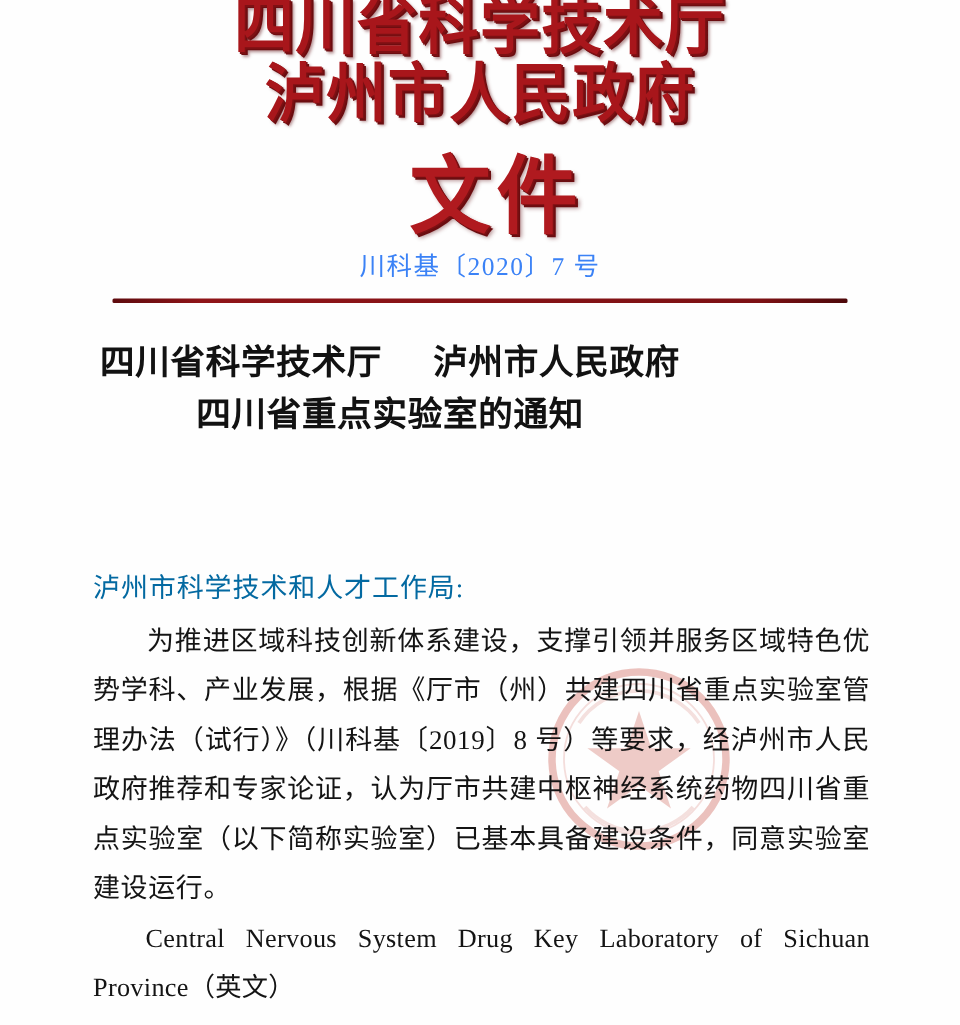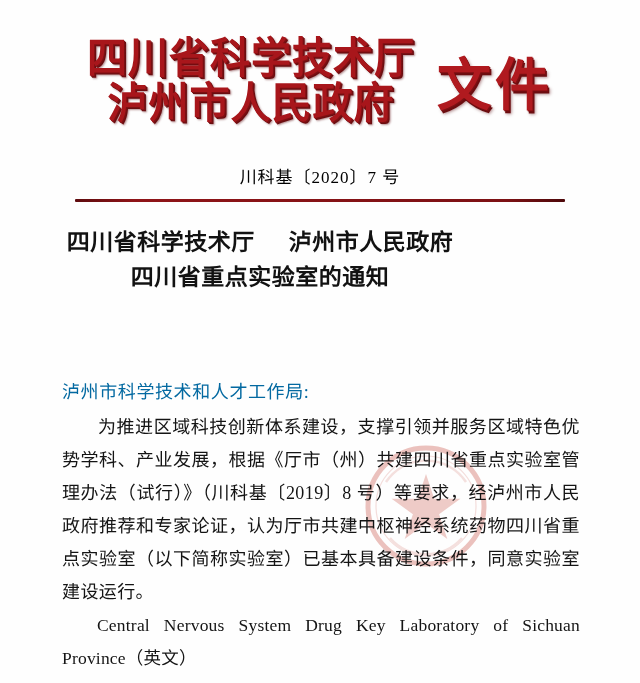--- a/index.html
+++ b/index.html
@@ -26,21 +26,21 @@
   }
 
   
   .masthead {
     position: absolute;
     left: 0;
     top: 18px;
     width: 640px;
     height: 125px;
     display: flex;
-    flex-direction: row;
+    flex-direction: column;
     align-items: center;
     justify-content: center;
   }
   .masthead-org {
     display: flex;
     flex-direction: column;
     justify-content: center;
     align-items: center;
   }
   .masthead-line {
@@ -74,21 +74,21 @@
 
   
   .doc-number {
     position: absolute;
     left: 0;
     top: 163px;
     width: 640px;
     text-align: center;
     font-size: 17px;
     letter-spacing: 1px;
-    color: #000000;
+    color: #3b82f6;
     font-family: "Liberation Serif", "DejaVu Serif", serif;
   }
 
   
   .red-rule {
     position: absolute;
     left: 75px;
     top: 199px;
     width: 490px;
     height: 3px;

